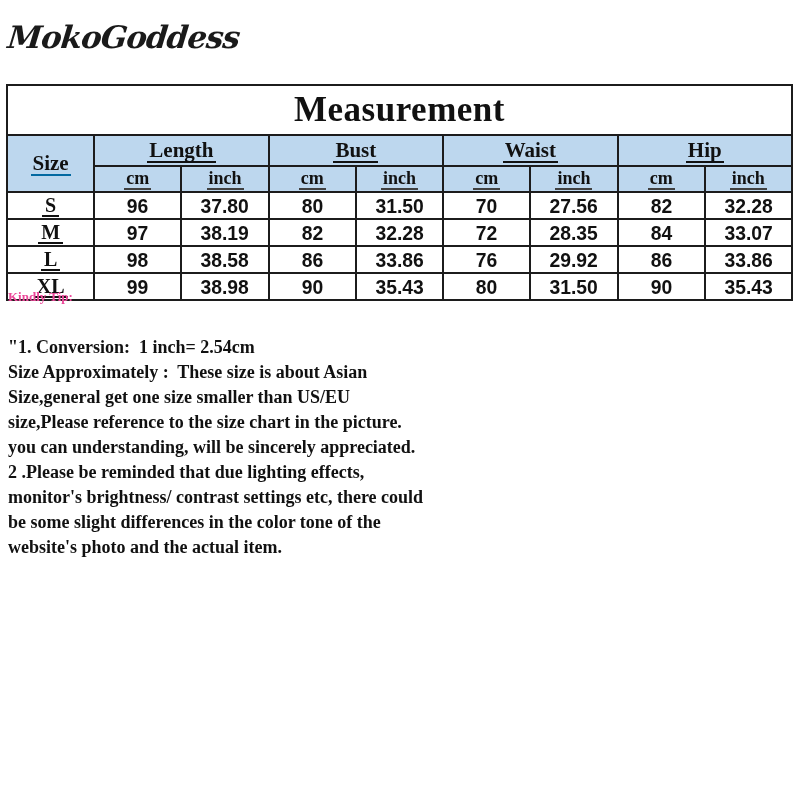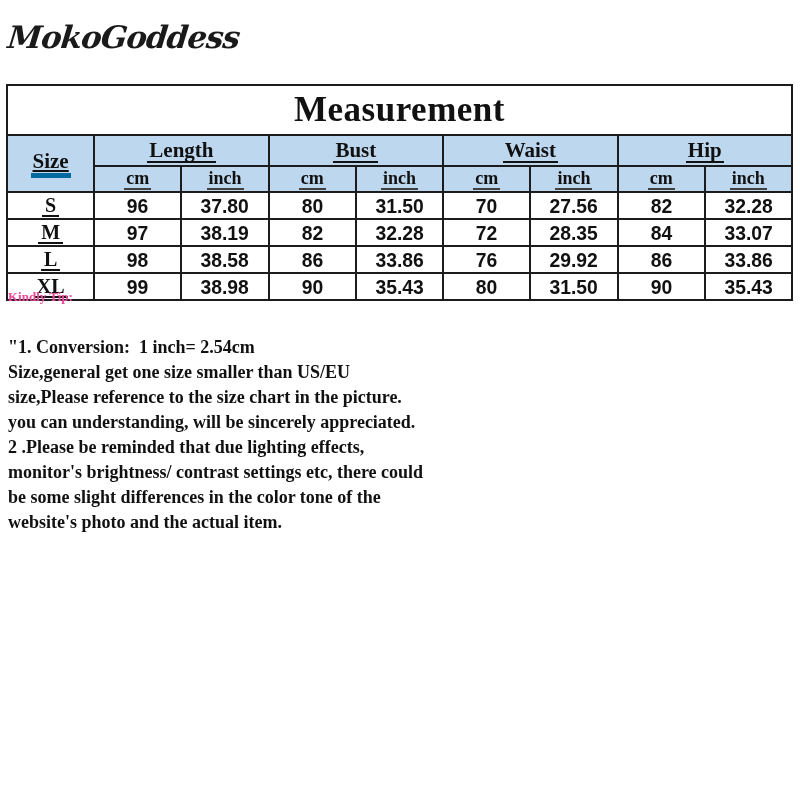--- a/index.html
+++ b/index.html
@@ -78,25 +78,24 @@
     border-bottom: 2px solid #111111;
     padding: 0 2px;
     display: inline-block;
     line-height: 1.02;
     text-align: center;
   }
   .hdr-size {
     font-size: 21px;
   }
   .hdr-size .u {
-    border-bottom: 5px solid #0369a1;
+    border-bottom: 2px solid #0369a1;
     padding: 0 2px;
     display: inline-block;
     line-height: 1.02;
-    text-decoration: underline;
   }
   .hdr-unit {
     height: 24px;
     font-size: 18px;
   }
   .hdr-unit .u {
     border-bottom: 2px solid #404040;
     padding: 0 2px;
     display: inline-block;
     line-height: 1.02;
@@ -263,20 +262,21 @@
       <td class="num-cell">31.50</td>
       <td class="num-cell">90</td>
       <td class="num-cell">35.43</td>
     </tr>
   </tbody>
 </table>
 
 <div id="tips">
   <p class="tip-heading">Kindly Tip:</p>
   <p class="tip-line">"1. Conversion:  1 inch= 2.54cm</p>
+  <p class="tip-line">Size Approximately :  These size is about Asian</p>
   <p class="tip-line">Size,general get one size smaller than US/EU</p>
   <p class="tip-line">size,Please reference to the size chart in the picture.</p>
   <p class="tip-line">you can understanding, will be sincerely appreciated.</p>
   <p class="tip-line">2 .Please be reminded that due lighting effects,</p>
   <p class="tip-line">monitor's brightness/ contrast settings etc, there could</p>
   <p class="tip-line">be some slight differences in the color tone of the</p>
   <p class="tip-line">website's photo and the actual item.</p>
 </div>
 
 </body></html>

